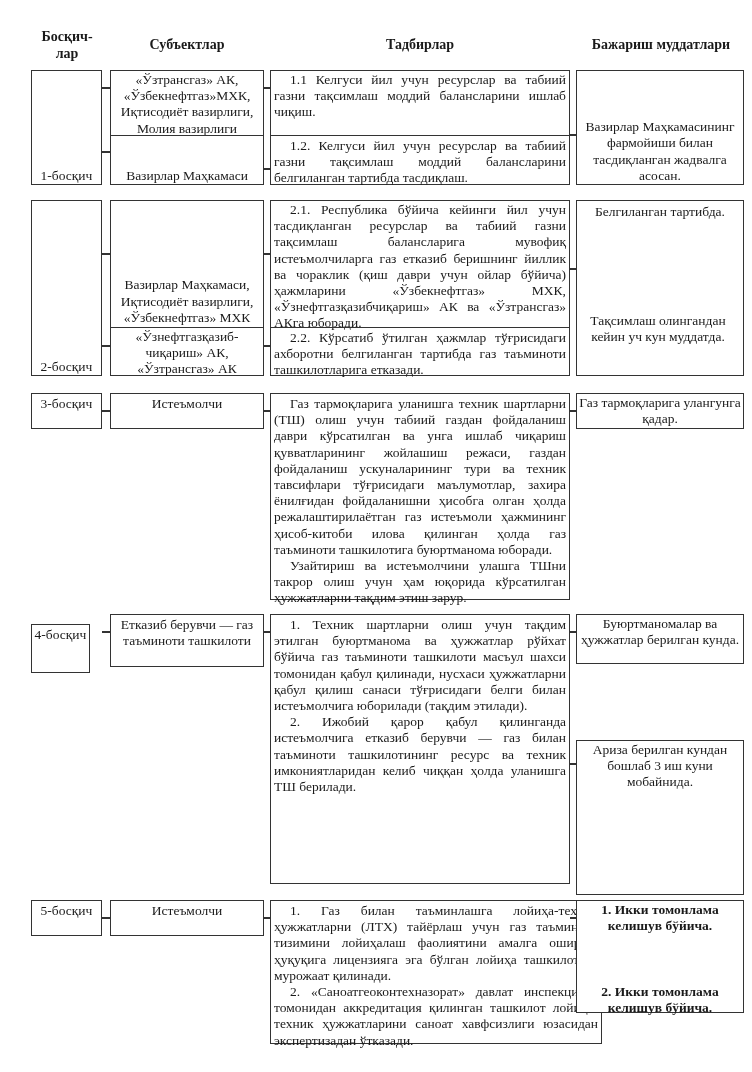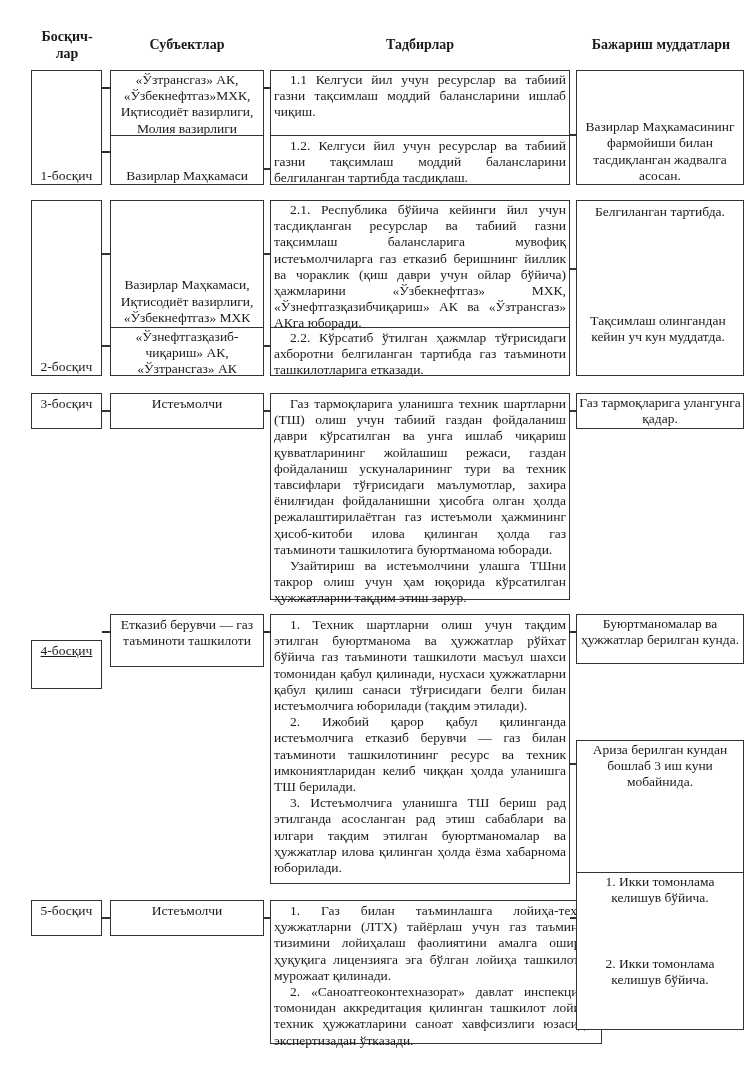--- a/index.html
+++ b/index.html
@@ -112,32 +112,31 @@
     <p>Газ тармоқларига уланишга техник шартларни (ТШ) олиш учун табиий газдан фойдаланиш даври кўрсатилган ва унга ишлаб чиқариш қувватларининг жойлашиш режаси, газдан фойдаланиш ускуналарининг тури ва техник тавсифлари тўғрисидаги маълумотлар, захира ёнилғидан фойдаланишни ҳисобга олган ҳолда режалаштирилаётган газ истеъмоли ҳажмининг ҳисоб-китоби илова қилинган ҳолда газ таъминоти ташкилотига буюртманома юборади.</p>
     <p>Узайтириш ва истеъмолчини улашга ТШни такрор олиш учун ҳам юқорида кўрсатилган ҳужжатларни тақдим этиш зарур.</p>
   </div>
   <div class="conn" style="left:570px; top:410px; width:7px;"></div>
   <div class="box c" style="left:576px; top:393px; width:168px; height:36px; padding-top:1px;">
     <span>Газ тармоқларига улангунга қадар.</span>
   </div>
 </div>
 
 <div>
-  <div class="box c pad-top" style="left:31px; top:640px; width:71px; height:49px;text-decoration:underline;">
+  <div class="box c pad-top" style="left:31px; top:624px; width:59px; height:49px;">
     <span>4-босқич</span>
   </div>
   <div class="conn" style="left:102px; top:631px; width:9px;"></div>
   <div class="box c pad-top" style="left:110px; top:614px; width:154px; height:53px; padding-left:4px; padding-right:4px;">
     <span>Етказиб берувчи — газ таъминоти ташкилоти</span>
   </div>
   <div class="conn" style="left:264px; top:631px; width:7px;"></div>
   <div class="box j" style="left:270px; top:614px; width:300px; height:270px; padding-top:2px;">
     <p>1. Техник шартларни олиш учун тақдим этилган буюртманома ва ҳужжатлар рўйхат бўйича газ таъминоти ташкилоти масъул шахси томонидан қабул қилинади, нусхаси ҳужжатларни қабул қилиш санаси тўғрисидаги белги билан истеъмолчига юборилади (тақдим этилади).</p>
     <p>2. Ижобий қарор қабул қилинганда истеъмолчига етказиб берувчи — газ билан таъминоти ташкилотининг ресурс ва техник имкониятларидан келиб чиққан ҳолда уланишга ТШ берилади.</p>
-    <p>3. Истеъмолчига уланишга ТШ бериш рад этилганда асосланган рад этиш сабаблари ва илгари тақдим этилган буюртманомалар ва ҳужжатлар илова қилинган ҳолда ёзма хабарнома юборилади.</p>
   </div>
   <div class="conn" style="left:570px; top:631px; width:7px;"></div>
   <div class="conn" style="left:570px; top:763px; width:7px;"></div>
   <div class="box c" style="left:576px; top:614px; width:168px; height:50px; padding-top:1px;">
     <span>Буюртманомалар ва ҳужжатлар берилган кунда.</span>
   </div>
   <div class="box c" style="left:576px; top:740px; width:168px; height:155px; padding-top:1px;">
     <span>Ариза берилган кундан бошлаб 3 иш куни мобайнида.</span>
   </div>
 </div>
@@ -149,17 +148,17 @@
   <div class="conn" style="left:102px; top:917px; width:9px;"></div>
   <div class="box c pad-top" style="left:110px; top:900px; width:154px; height:36px;">
     <span>Истеъмолчи</span>
   </div>
   <div class="conn" style="left:264px; top:917px; width:7px;"></div>
   <div class="box j" style="left:270px; top:900px; width:332px; height:144px; padding-top:2px;">
     <p>1. Газ билан таъминлашга лойиҳа-техник ҳужжатларни (ЛТХ) тайёрлаш учун газ таъминоти тизимини лойиҳалаш фаолиятини амалга ошириш ҳуқуқига лицензияга эга бўлган лойиҳа ташкилотига мурожаат қилинади.</p>
     <p>2. «Саноатгеоконтехназорат» давлат инспекцияси томонидан аккредитация қилинган ташкилот лойиҳа-техник ҳужжатларини саноат хавфсизлиги юзасидан экспертизадан ўтказади.</p>
   </div>
   <div class="conn" style="left:570px; top:917px; width:7px;"></div>
-  <div class="box c" style="left:576px; top:872px; width:168px; height:158px;">
+  <div class="box c" style="left:576px; top:900px; width:168px; height:113px;font-weight:bold;">
     <div style="position:absolute; left:20px; right:20px; top:1px;">1. Икки томонлама келишув бўйича.</div>
     <div style="position:absolute; left:20px; right:20px; top:83px;">2. Икки томонлама келишув бўйича.</div>
   </div>
 </div>
 
 </body></html>

